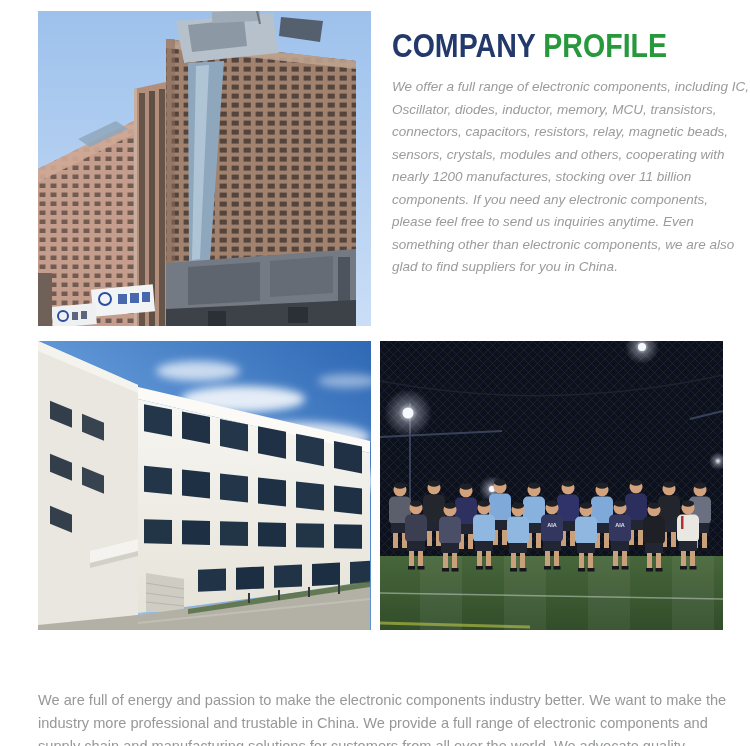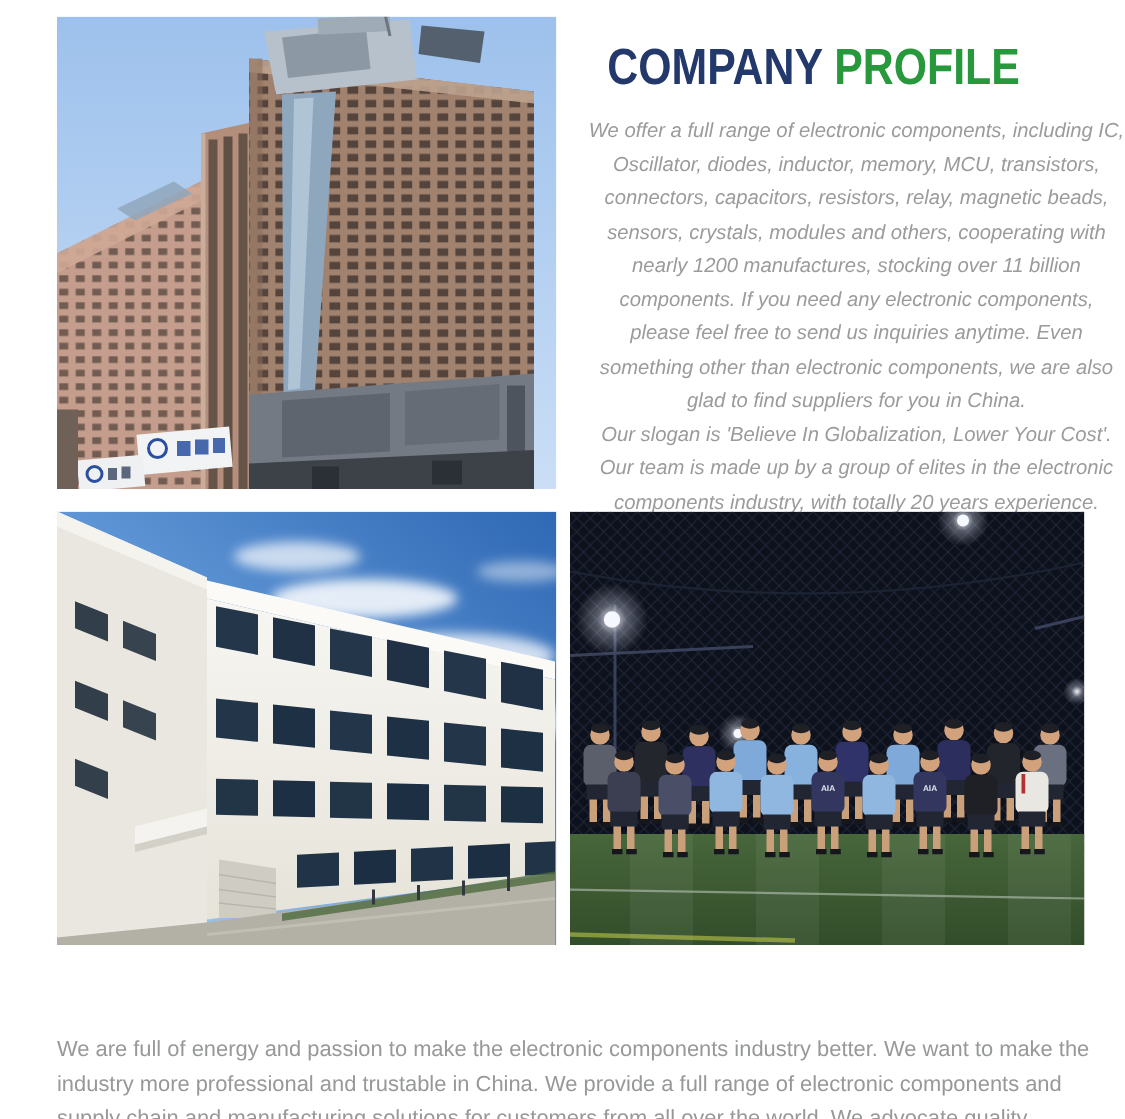--- a/index.html
+++ b/index.html
@@ -5,21 +5,21 @@
   html,body{margin:0;padding:0;background:#ffffff;}
   .page{
     position:relative;width:750px;height:746px;background:#ffffff;
     font-family:"Liberation Sans", sans-serif;overflow:hidden;
   }
   .photo{position:absolute;overflow:hidden;}
   .photo svg{display:block;}
   .photo-hq{left:38px;top:11px;width:333px;height:315px;}
   .photo-office{left:38px;top:341px;width:333px;height:289px;}
   .photo-team{left:380px;top:341px;width:343px;height:289px;}
-  .right-col{position:absolute;left:392px;top:28px;width:358px;text-align:center;}
+  .right-col{position:absolute;left:392px;top:28px;width:358px;}
   .page-title{
     margin:0 0 14px 0;
     font-size:34px;font-weight:bold;letter-spacing:0px;
     transform:scaleX(.84);transform-origin:left center;
     white-space:nowrap;line-height:1.0;
   }
   .title-company{color:#24396b;}
   .title-profile{color:#27993c;}
   .intro-text p{
     margin:0;color:#9b9b9b;font-size:13.5px;line-height:22.5px;font-style:italic;
@@ -106,21 +106,20 @@
         <rect x="43" y="300" width="6" height="8" fill="#37455f" opacity="0.8"></rect>
         <rect x="0" y="262" width="14" height="53" fill="#6f6157"></rect>
       </g>
     </svg>
   </div>
 
   <div class="right-col">
     <h1 class="page-title"><span class="title-company" style="color: rgb(36, 57, 107);">COMPANY</span><span> </span><span class="title-profile" style="color: rgb(39, 153, 60);">PROFILE</span></h1>
     <div class="intro-text">
       <p>We offer a full range of electronic components, including IC, Oscillator, diodes, inductor, memory, MCU, transistors, connectors, capacitors, resistors, relay, magnetic beads, sensors, crystals, modules and others, cooperating with nearly 1200 manufactures, stocking over 11 billion components. If you need any electronic components, please feel free to send us inquiries anytime. Even something other than electronic components, we are also glad to find suppliers for you in China.</p>
-      <p>Our slogan is 'Believe In Globalization, Lower Your Cost'. Our team is made up by a group of elites in the electronic components industry, with totally 20 years experience.</p>
     </div>
   </div>
 
   <div class="photo photo-office">
     <svg width="333" height="289" viewBox="0 0 333 289">
       <defs>
         <linearGradient id="offSky" x1="0" y1="1" x2="1" y2="0">
           <stop offset="0" stop-color="#bcd7f0"></stop>
             <stop offset="0.5" stop-color="#5f96d6"></stop>
             <stop offset="1" stop-color="#2f68b4"></stop>

